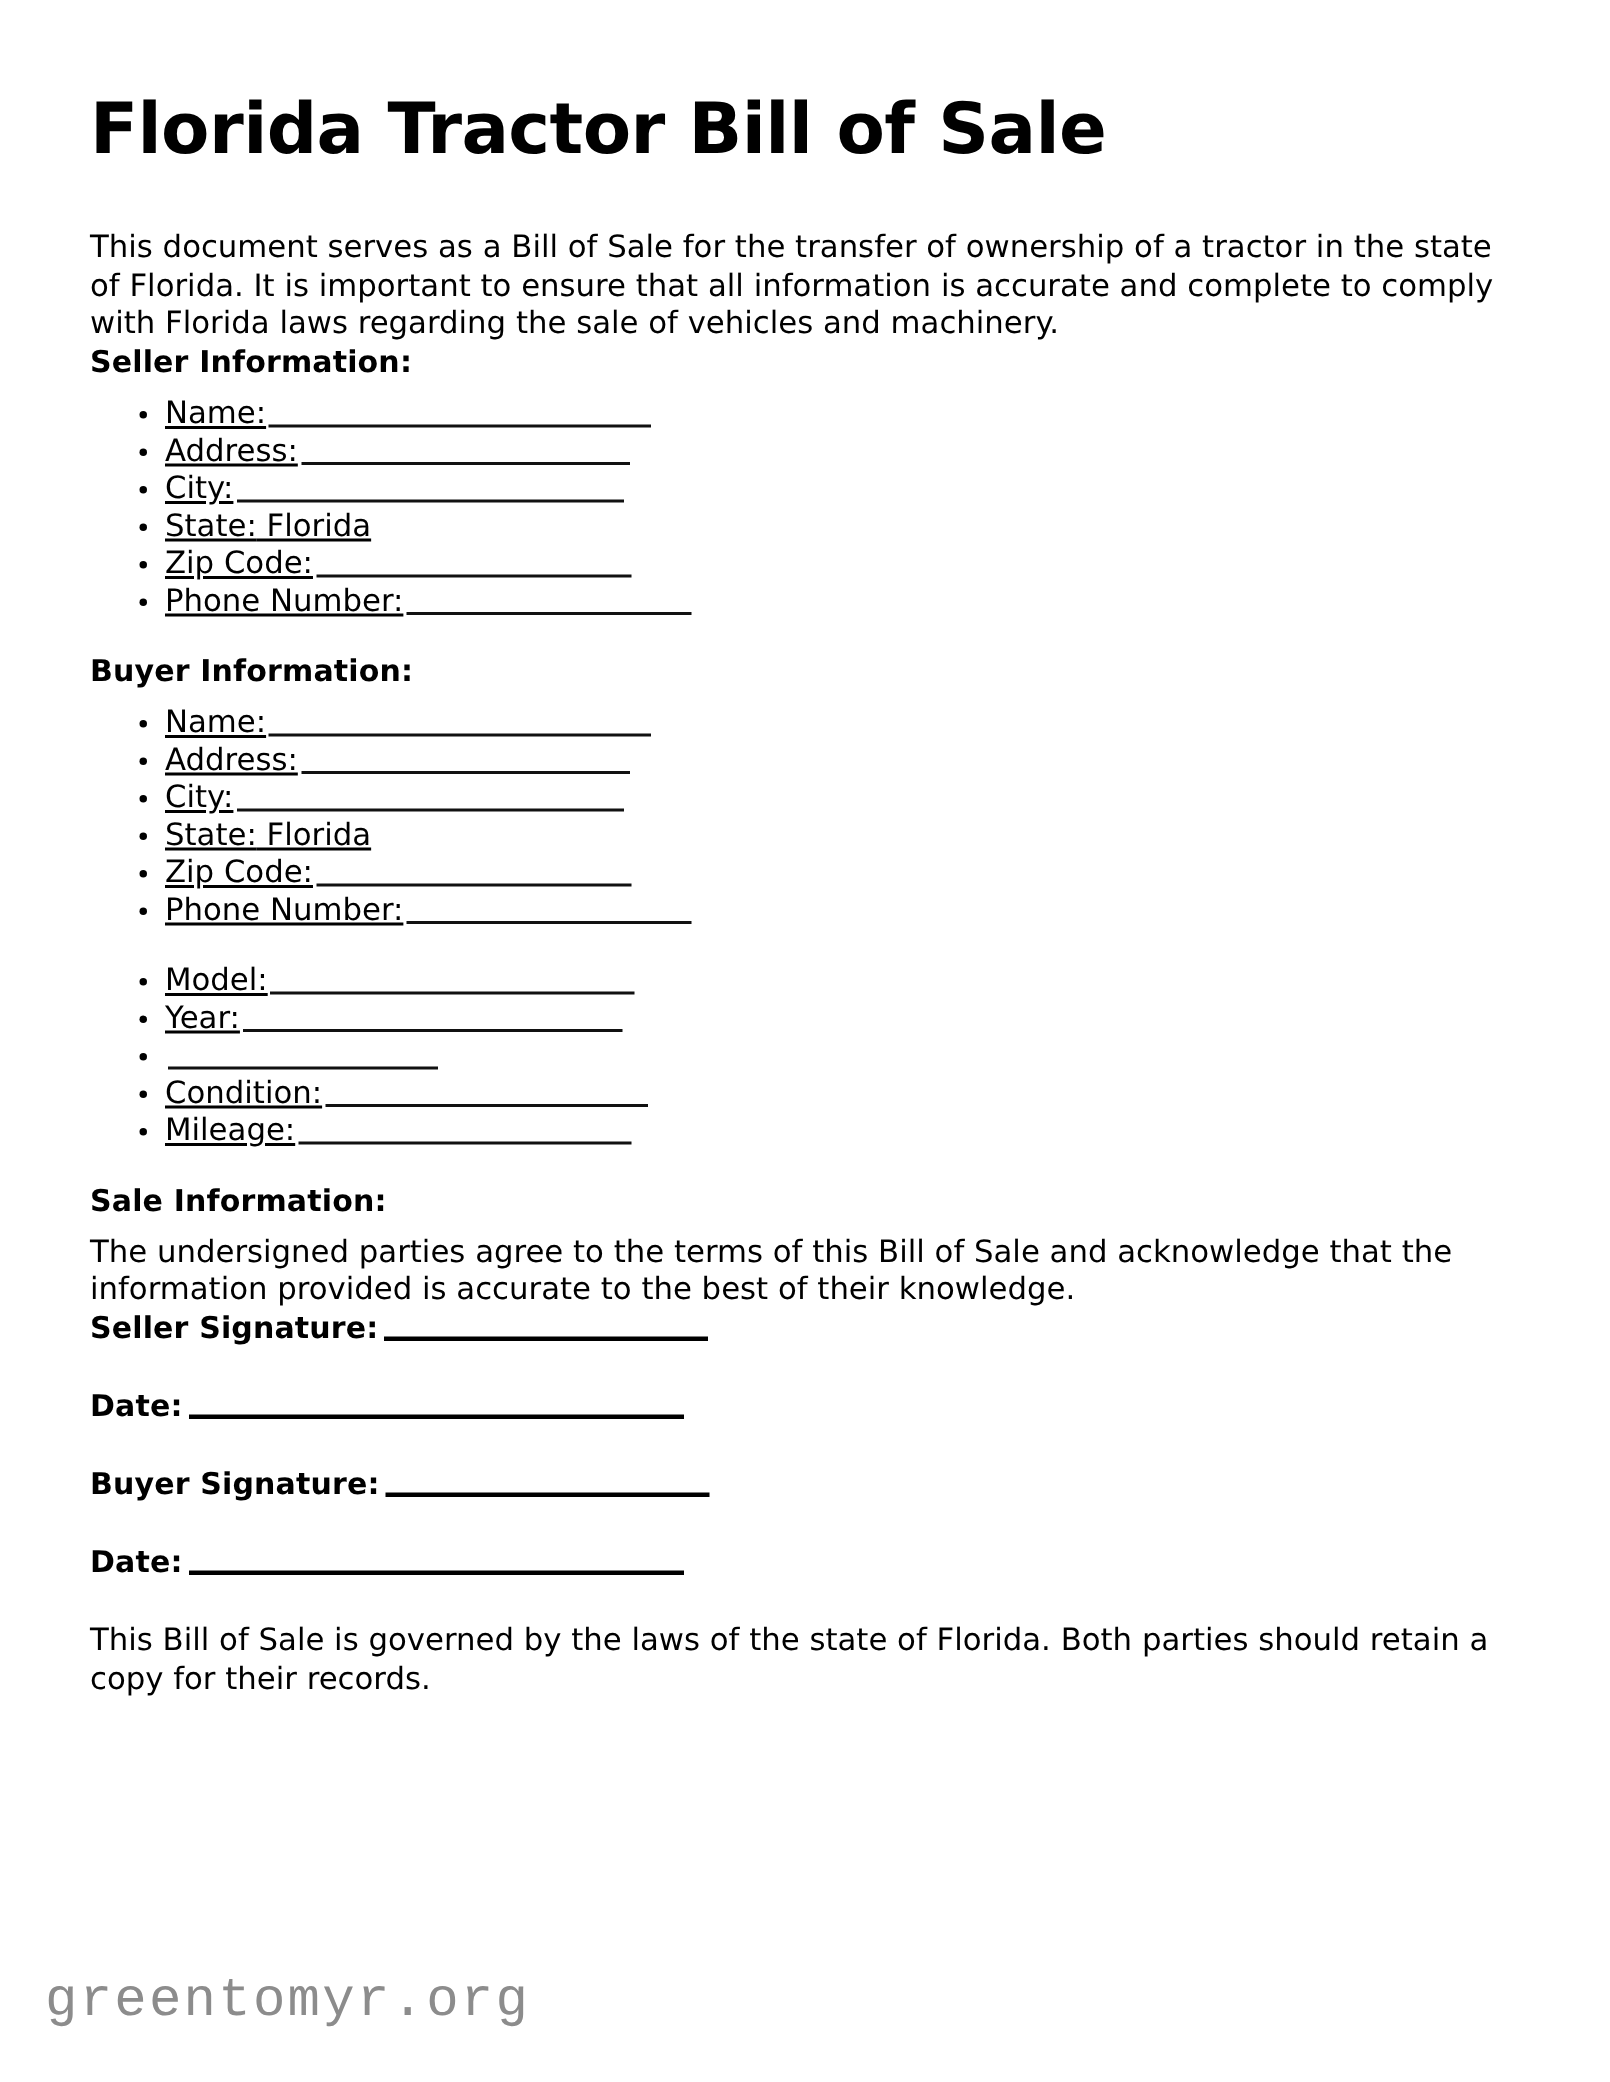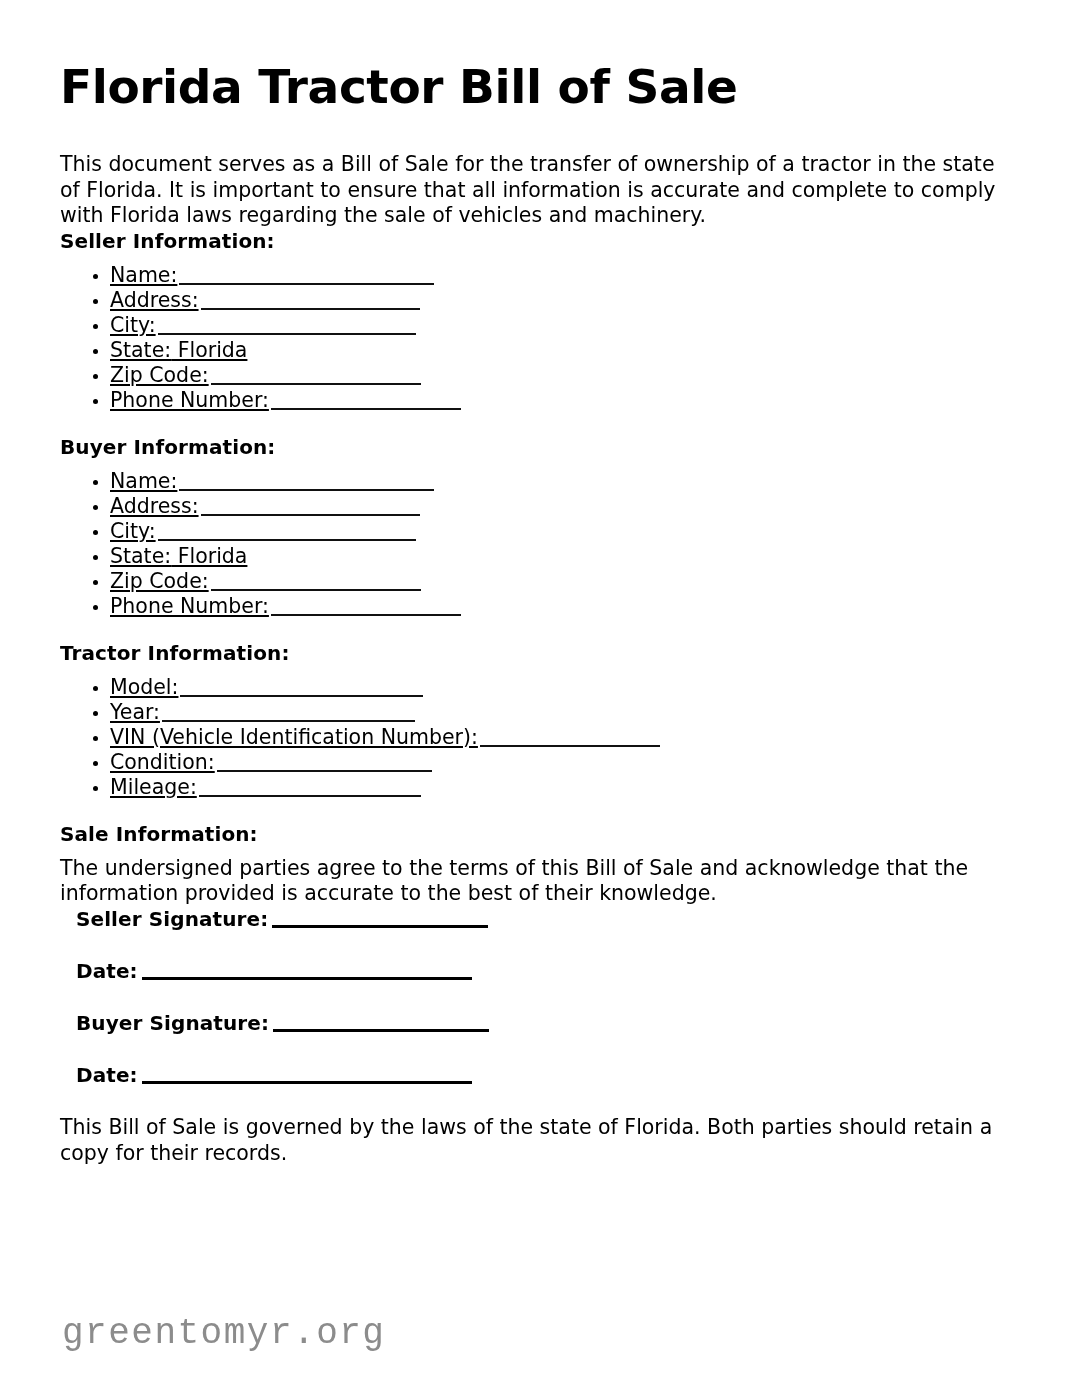--- a/index.html
+++ b/index.html
@@ -97,21 +97,21 @@
     margin-bottom: 24px;
   }
 
   .sig-block {
     margin: 0;
   }
   .sig-line {
     font-size: 20px;
     font-weight: bold;
     line-height: 1.2;
-    margin: 0 0 28px 16px;
+    margin: 0 0 28px 0;
     white-space: nowrap;
     letter-spacing: 0.1px;
   }
   .sig-line .blank {
     border-bottom: 3px solid #000;
     height: 16px;
     vertical-align: -2px;
     margin-left: 4px;
   }
 
@@ -155,39 +155,38 @@
     <h2 class="section-heading">Buyer Information:</h2>
     <ul class="field-list">
         <li><span class="fld-label">Name:</span><span class="blank" style="width: 255px;"></span></li>
         <li><span class="fld-label">Address:</span><span class="blank" style="width: 219px;"></span></li>
         <li><span class="fld-label">City:</span><span class="blank" style="width: 258px;"></span></li>
         <li><span class="fld-label">State:</span><span> Florida</span></li>
         <li><span class="fld-label">Zip Code:</span><span class="blank" style="width: 210px;"></span></li>
         <li><span class="fld-label">Phone Number:</span><span class="blank" style="width: 190px;"></span></li>
       </ul>
 
-    <h2 class="section-heading">Tractor Information:</h2>
     <ul class="field-list">
         <li><span class="fld-label">Model:</span><span class="blank" style="width: 243px;"></span></li>
         <li><span class="fld-label">Year:</span><span class="blank" style="width: 253px;"></span></li>
-        <li><span class="fld-label">VIN (Vehicle Identification Number):</span><span class="blank" style="width: 180px;"></span></li>
+        <li><span class="blank" style="width: 180px;"></span></li>
         <li><span class="fld-label">Condition:</span><span class="blank" style="width: 215px;"></span></li>
         <li><span class="fld-label">Mileage:</span><span class="blank" style="width: 222px;"></span></li>
       </ul>
 
     <h2 class="section-heading">Sale Information:</h2>
 
     <p class="para agreement">The undersigned parties agree to the terms of this Bill of Sale and acknowledge that the information provided is accurate to the best of their knowledge.</p>
 
     <div class="sig-block">
         <p class="sig-line"><span>Seller Signature:</span><span class="blank" style="width: 216px;"></span></p>
         <p class="sig-line"><span>Date:</span><span class="blank" style="width: 330px;"></span></p>
         <p class="sig-line"><span>Buyer Signature:</span><span class="blank" style="width: 216px;"></span></p>
         <p class="sig-line"><span>Date:</span><span class="blank" style="width: 330px;"></span></p>
       </div>
 
     <p class="para closing">This Bill of Sale is governed by the laws of the state of Florida. Both parties should retain a copy for their records.</p>
 
   </div>
 
-  <div class="watermark" style="color: rgb(140, 140, 140); margin-left: 32px;">greentomyr.org</div>
+  <div class="watermark" style="color: rgb(140, 140, 140);">greentomyr.org</div>
 
 </div>
 
 </body></html>

